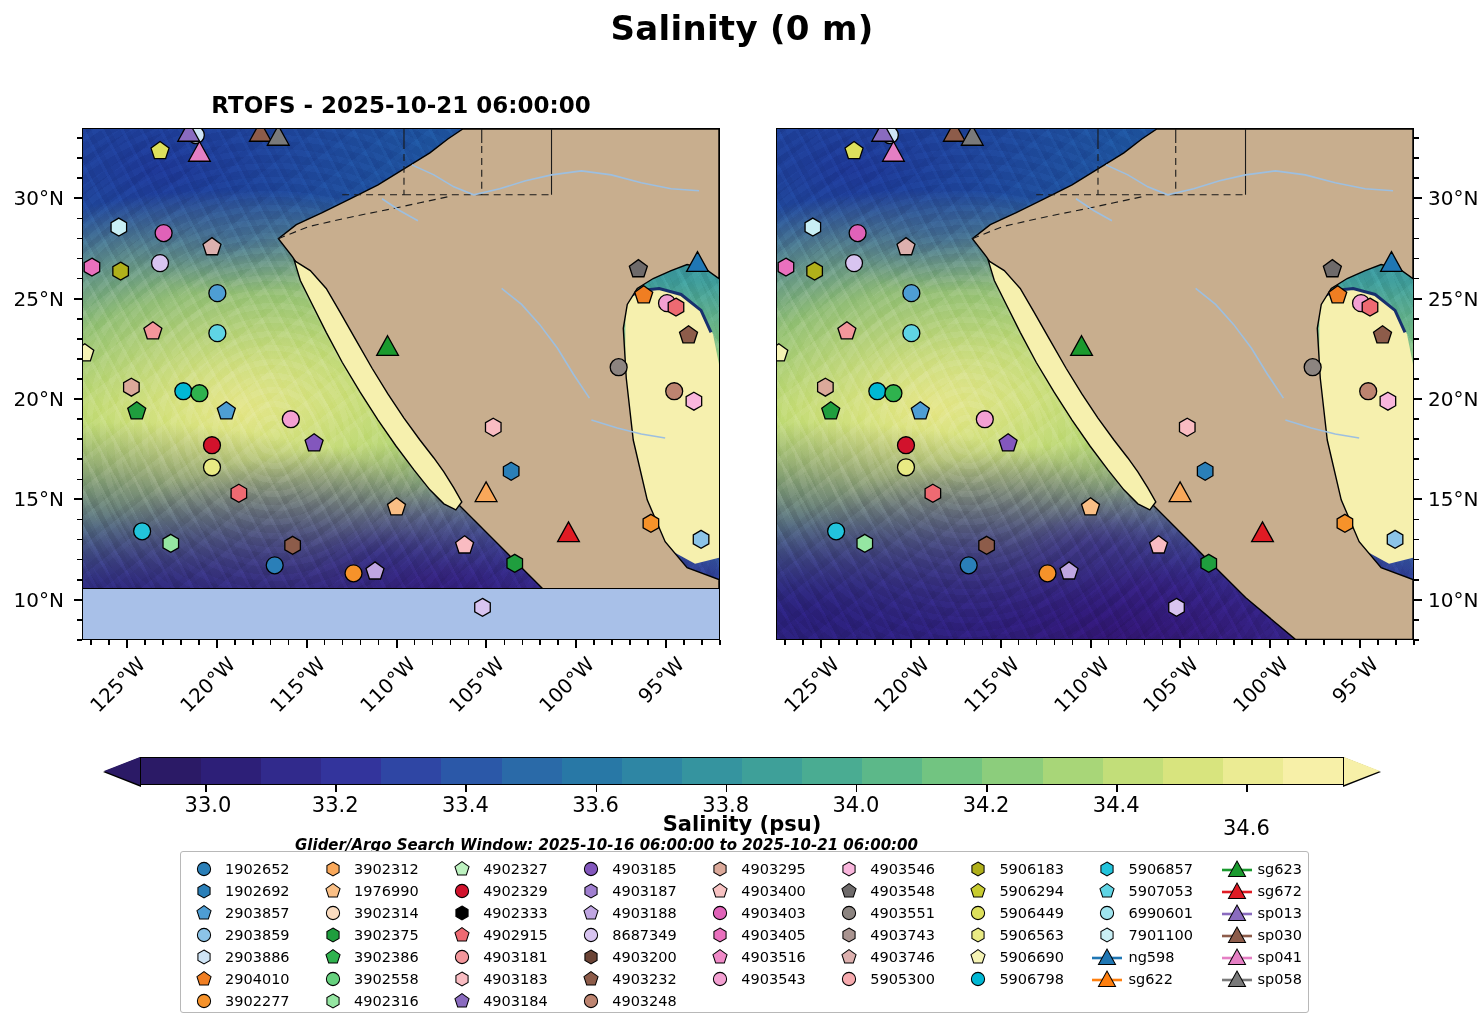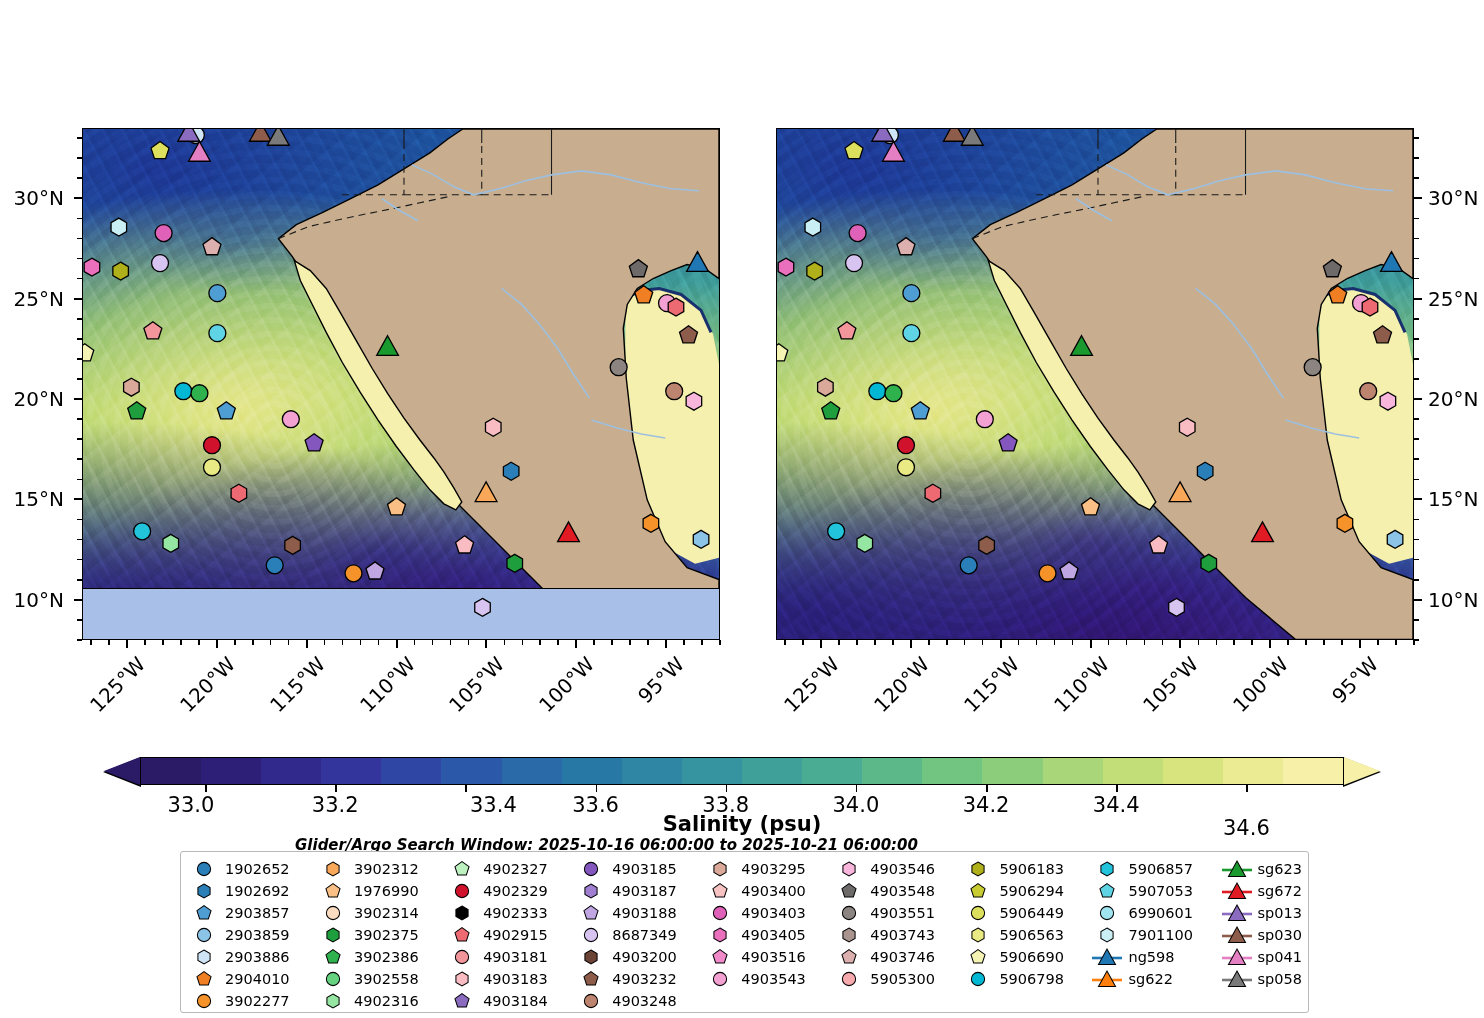--- a/index.html
+++ b/index.html
@@ -149,21 +149,23 @@
     flex:0 0 34px;position:relative;
   }
   .legend-text{font-size:14.5px;color:#000;padding-left:4px;}
   .mk{display:block;}
 </style>
 </head>
 <body>
 
 <div class="fig">
 
-
+  <div id="main-title">Salinity (0 m)</div>
+
+  <div class="panel-title" id="title-left">RTOFS - 2025-10-21 06:00:00</div>
 
   <div class="map-panel" id="panel-left">
     <div class="layer ocean-base"></div>
     <div class="layer ocean-eddies"></div>
     <div class="layer ocean-texture"></div>
 
     <svg class="layer land" viewBox="0 0 638 512" preserveAspectRatio="none">
 
       <path class="gulf-nodata" d="M544,170 L560,162 L578,160 L600,166 L620,182 L632,206 L638,236 L638,430 L614,436 L592,424 L572,400 L558,366 L550,330 L546,286 L544,230 Z"></path>
       <path class="gulf-edge" d="M544,170 L560,162 L578,160 L600,166 L620,182 L630,204"></path>
@@ -469,25 +471,25 @@
       <div class="tick xtick-minor" style="left: 1413.2px; top: 640px;"></div>
     </div>
 
   <div id="colorbar-wrap">
     <div id="cb-arrow-left-edge" class="cb-arrow-edge"></div>
     <div id="cb-arrow-left" class="cb-arrow" style="border-right-color: rgb(43, 26, 102);"></div>
     <div id="cb-arrow-right-edge" class="cb-arrow-edge"></div>
     <div id="cb-arrow-right" class="cb-arrow" style="border-left-color: rgb(247, 240, 168);"></div>
     <div id="colorbar-bar" style="background: linear-gradient(90deg, rgb(43, 26, 102) 0%, rgb(43, 26, 102) 5%, rgb(45, 31, 120) 5%, rgb(45, 31, 120) 10%, rgb(49, 42, 140) 10%, rgb(49, 42, 140) 15%, rgb(51, 52, 156) 15%, rgb(51, 52, 156) 20%, rgb(47, 70, 164) 20%, rgb(47, 70, 164) 25%, rgb(43, 88, 168) 25%, rgb(43, 88, 168) 30%, rgb(42, 106, 168) 30%, rgb(42, 106, 168) 35%, rgb(40, 120, 166) 35%, rgb(40, 120, 166) 40%, rgb(46, 134, 164) 40%, rgb(46, 134, 164) 45%, rgb(53, 148, 159) 45%, rgb(53, 148, 159) 50%, rgb(62, 160, 153) 50%, rgb(62, 160, 153) 55%, rgb(74, 172, 146) 55%, rgb(74, 172, 146) 60%, rgb(92, 184, 137) 60%, rgb(92, 184, 137) 65%, rgb(114, 196, 129) 65%, rgb(114, 196, 129) 70%, rgb(140, 205, 124) 70%, rgb(140, 205, 124) 75%, rgb(168, 214, 120) 75%, rgb(168, 214, 120) 80%, rgb(194, 222, 121) 80%, rgb(194, 222, 121) 85%, rgb(216, 228, 126) 85%, rgb(216, 228, 126) 90%, rgb(235, 235, 147) 90%, rgb(235, 235, 147) 95%, rgb(247, 240, 168) 95%, rgb(247, 240, 168) 100%);"></div>
   <div class="cb-tick" style="left: 101.081px;"></div>
-      <div class="cb-label" style="left: 87px;">33.0</div>
+      <div class="cb-label" style="left: 104px;">33.0</div>
       <div class="cb-tick" style="left: 231.243px;"></div>
       <div class="cb-label" style="left: 231.243px;">33.2</div>
       <div class="cb-tick" style="left: 361.405px;"></div>
-      <div class="cb-label" style="left: 361.405px; margin-left: 28px;">33.4</div>
+      <div class="cb-label" style="left: 361.405px;">33.4</div>
       <div class="cb-tick" style="left: 491.568px;"></div>
       <div class="cb-label" style="left: 491.568px;">33.6</div>
       <div class="cb-tick" style="left: 621.73px;"></div>
       <div class="cb-label" style="left: 621.73px;">33.8</div>
       <div class="cb-tick" style="left: 751.892px;"></div>
       <div class="cb-label" style="left: 751.892px;">34.0</div>
       <div class="cb-tick" style="left: 882.054px;"></div>
       <div class="cb-label" style="left: 882.054px; text-align: center;">34.2</div>
       <div class="cb-tick" style="left: 1012.22px;"></div>
       <div class="cb-label" style="left: 1012.22px;">34.4</div>

